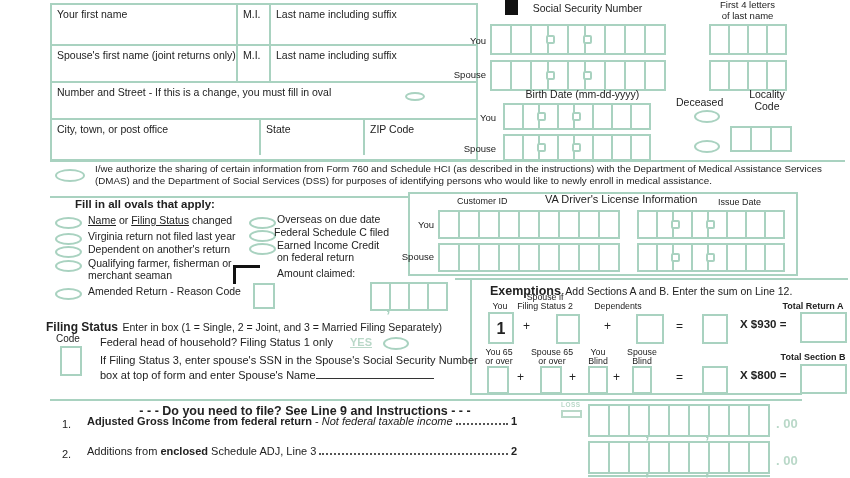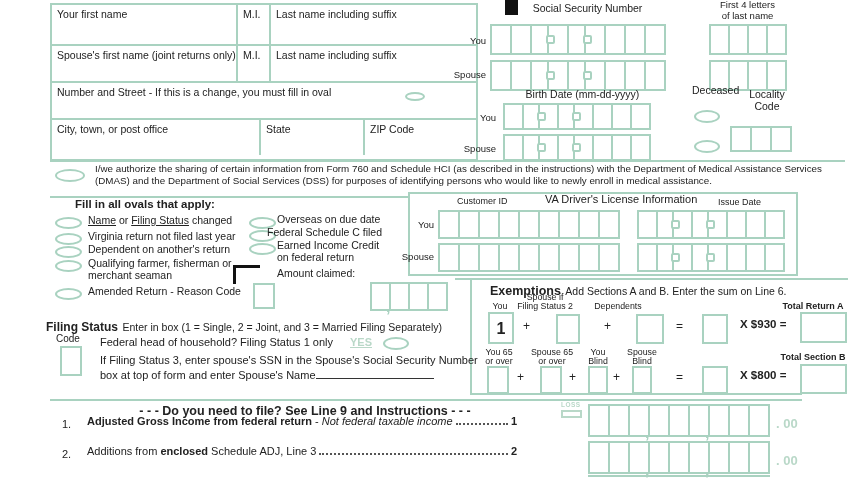--- a/index.html
+++ b/index.html
@@ -125,21 +125,21 @@
       <div class="box"></div>
     </div>
   <div class="boxrow" style="left:709px;top:60px;--bw:21px;--bh:31px;">
       <div class="box"></div>
       <div class="box"></div>
       <div class="box"></div>
       <div class="box"></div>
     </div>
 
   <div class="lbl ctr" style="left:495px;top:88px;width:175px;">Birth Date (mm-dd-yyyy)</div>
-  <div class="lbl" style="left:676px;top:84px;margin-left:16px;">Deceased</div>
+  <div class="lbl" style="left:676px;top:96px;">Deceased</div>
   <div class="lbl ctr" style="left:738px;top:88px;width:58px;">Locality</div>
   <div class="lbl ctr" style="left:738px;top:100px;width:58px;">Code</div>
 
   <div class="lbl sm rt" style="left:452px;top:113px;width:44px;">You</div>
   <div class="boxrow" style="left:503px;top:103px;--bw:21px;--bh:27px;">
       <div class="box"></div>
       <div class="box"></div>
       <div class="dashsep"></div>
       <div class="box"></div>
       <div class="box"></div>
@@ -192,21 +192,21 @@
   <div class="oval" style="left:55px;top:260px;width:27px;height:12px;"></div>
   <div class="lbl" style="left:88px;top:257px;">Qualifying farmer, fisherman or</div>
   <div class="lbl" style="left:88px;top:269px;">merchant seaman</div>
 
   <div class="oval" style="left:55px;top:288px;width:27px;height:12px;"></div>
   <div class="lbl" style="left:88px;top:285px;">Amended Return - Reason Code</div>
 
   <div class="oval" style="left:249px;top:217px;width:27px;height:12px;"></div>
   <div class="lbl" style="left:277px;top:213px;">Overseas on due date</div>
   <div class="oval" style="left:249px;top:230px;width:27px;height:12px;"></div>
-  <div class="lbl" style="left:267px;top:226px;">Federal Schedule C filed</div>
+  <div class="lbl" style="left:274px;top:226px;">Federal Schedule C filed</div>
   <div class="oval" style="left:249px;top:243px;width:27px;height:12px;"></div>
   <div class="lbl" style="left:277px;top:239px;">Earned Income Credit</div>
   <div class="lbl" style="left:277px;top:251px;">on federal return</div>
   <div class="lbl" style="left:277px;top:267px;">Amount claimed:</div>
 
   <div class="bracket" style="left:233px;top:265px;width:24px;height:16px;"></div>
   <div class="sbox" style="left:253px;top:283px;width:22px;height:26px;"></div>
   <div class="boxrow" style="left:370px;top:282px;--bw:21px;--bh:29px;">
       <div class="box"></div>
       <div class="commasep">,</div>
@@ -269,21 +269,21 @@
       <div class="box"></div>
       <div class="box"></div>
     </div>
 
   <div class="line" style="left:455px;top:278px;width:393px;height:2px;"></div>
   <div class="line" style="left:470px;top:278px;width:2px;height:117px;"></div>
   <div class="line" style="left:470px;top:393px;width:332px;height:2px;"></div>
 
   <div class="abs" style="left:482px;top:281px;white-space:nowrap;">
     <span class="b" style="font-size:12.5px;">Exemptions</span>
-    <span style="font-size:10.5px;">Add Sections A and B. Enter the sum on Line 6.</span>
+    <span style="font-size:10.5px;">Add Sections A and B. Enter the sum on Line 12.</span>
   </div>
 
   <div class="lbl xs ctr" style="left:484px;top:301px;width:32px;">You</div>
   <div class="lbl xs ctr" style="left:514px;top:292px;width:62px;">Spouse if</div>
   <div class="lbl xs ctr" style="left:514px;top:301px;width:62px;">Filing Status 2</div>
   <div class="lbl xs ctr" style="left:585px;top:301px;width:66px;">Dependents</div>
   <div class="lbl b ctr" style="left:778px;top:301px;width:70px;font-size:9px;">Total Return A</div>
 
   <div class="sbox" style="left:488px;top:312px;width:26px;height:32px;text-align:center;font-weight:bold;font-size:16px;line-height:30px;">
     <span>1</span></div>

